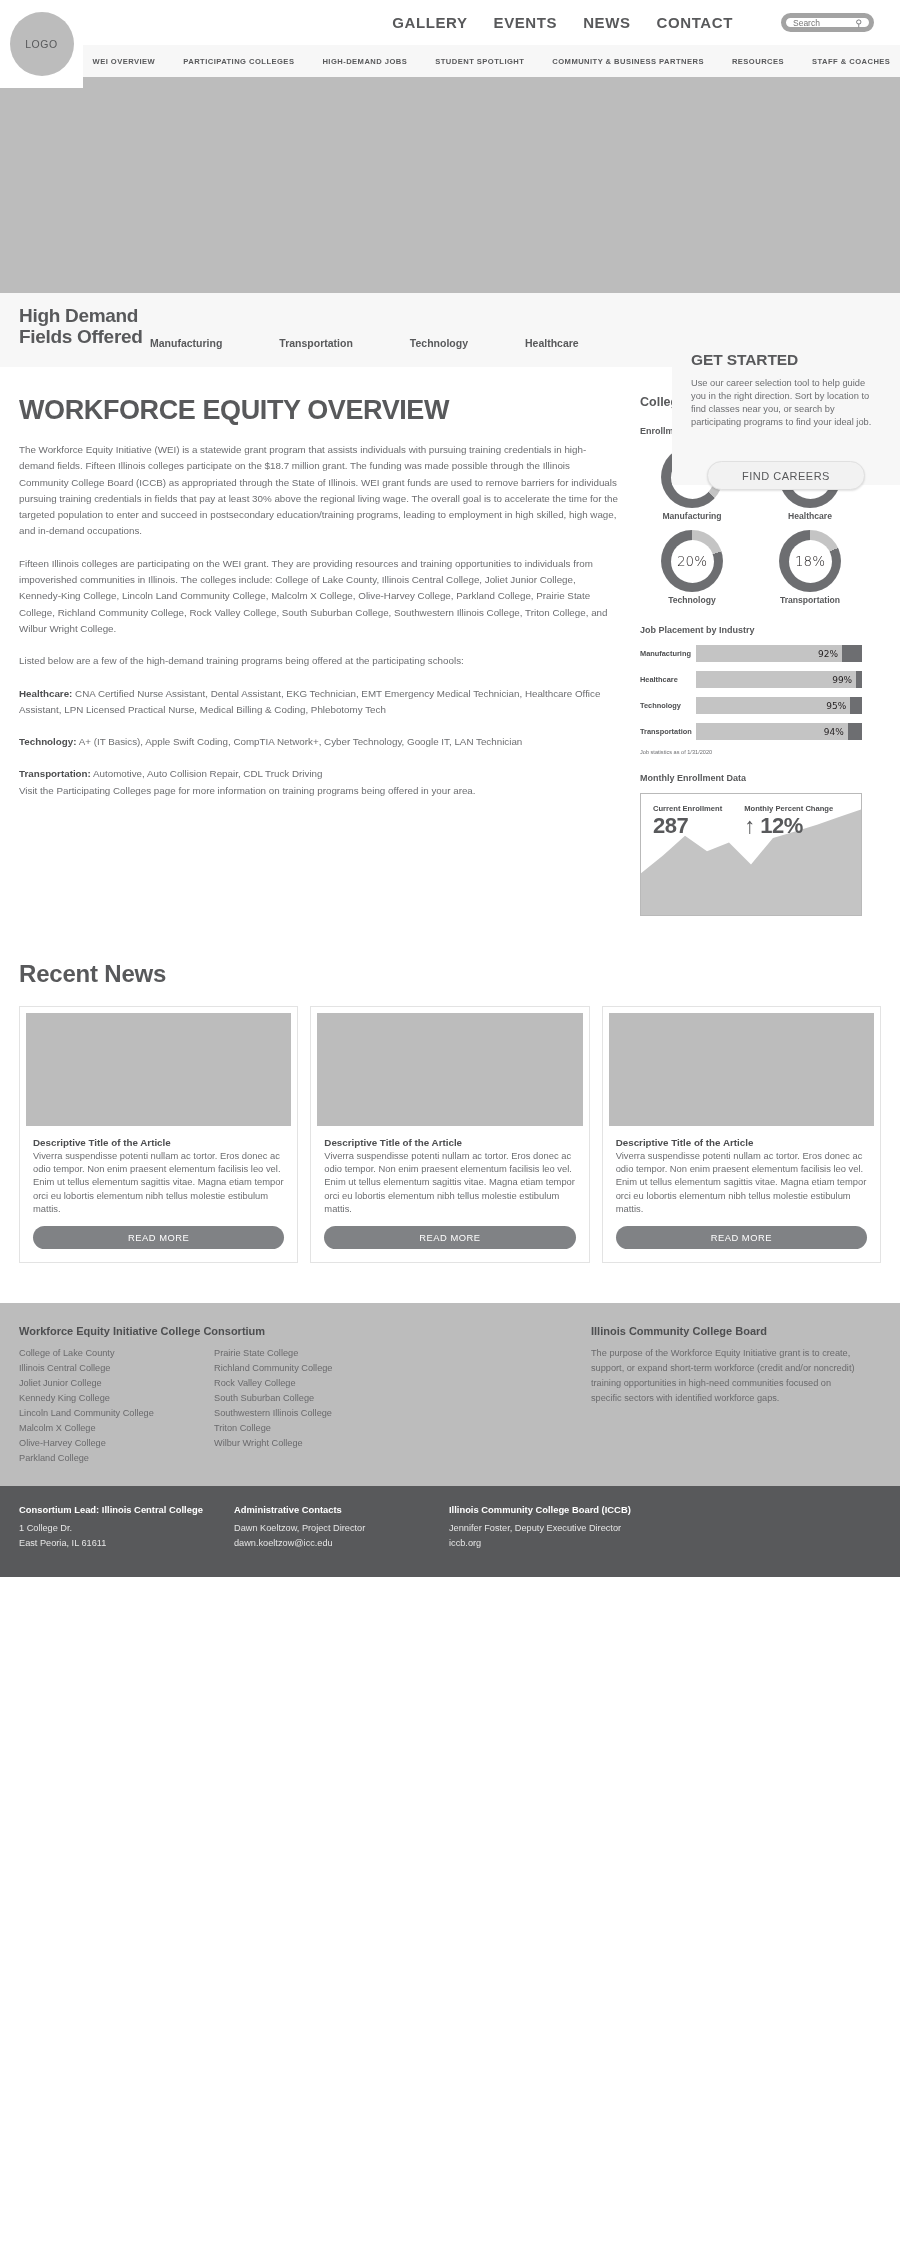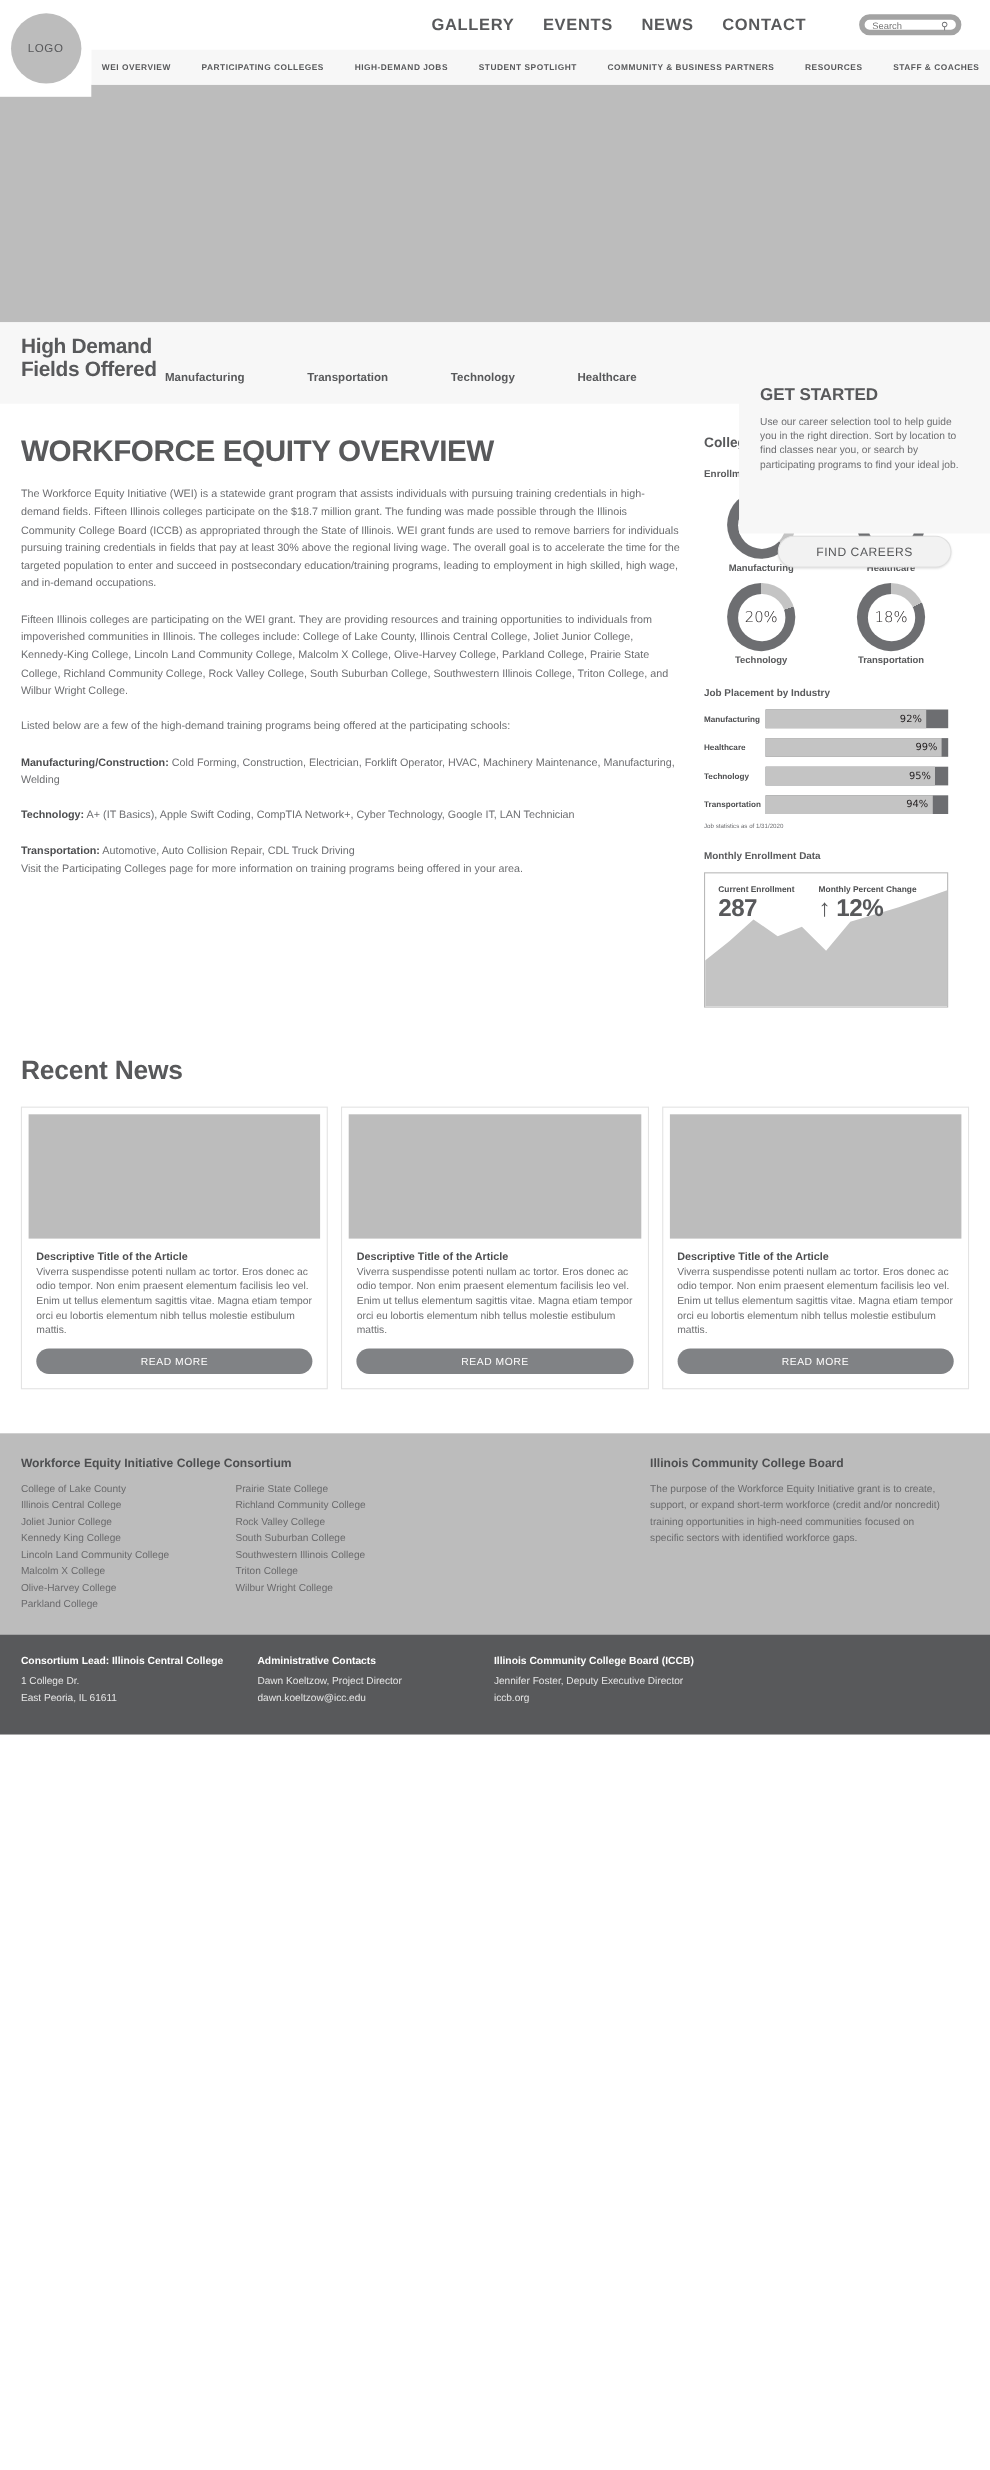--- a/index.html
+++ b/index.html
@@ -138,21 +138,21 @@
   .gs-title {
     font-size: 15.5px; font-weight: 700; color: #58595b;
     letter-spacing: -0.1px; margin-bottom: 8px;
   }
   .gs-body {
     font-size: 9.3px; line-height: 13px; color: #6d6e71;
   }
   .find-careers {
     position: absolute;
     left: 50%; transform: translateX(-50%);
-    top: 487px;
+    top: 461px;
     width: 158px; height: 29px;
     border-radius: 15px;
     background: #f2f2f2;
     border: 1px solid #e0e0e0;
     box-shadow: 0 1px 2px rgba(0,0,0,0.12);
     display: flex; align-items: center; justify-content: center;
     font-size: 11px; letter-spacing: 0.5px; color: #58595b;
     z-index: 7; cursor: pointer;
     font-family: "Liberation Sans", sans-serif;
   }
@@ -373,22 +373,22 @@
 
   <div class="main">
 
     <div class="col-left">
       <h1 class="page-title">WORKFORCE EQUITY OVERVIEW</h1>
       <p class="para">The Workforce Equity Initiative (WEI) is a statewide grant program that assists individuals with pursuing training credentials in high-demand fields. Fifteen Illinois colleges participate on the $18.7 million grant. The funding was made possible through the Illinois Community College Board (ICCB) as appropriated through the State of Illinois. WEI grant funds are used to remove barriers for individuals pursuing training credentials in fields that pay at least 30% above the regional living wage. The overall goal is to accelerate the time for the targeted population to enter and succeed in postsecondary education/training programs, leading to employment in high skilled, high wage, and in-demand occupations.</p>
       <p class="para">Fifteen Illinois colleges are participating on the WEI grant. They are providing resources and training opportunities to individuals from impoverished communities in Illinois. The colleges include: College of Lake County, Illinois Central College, Joliet Junior College, Kennedy-King College, Lincoln Land Community College, Malcolm X College, Olive-Harvey College, Parkland College, Prairie State College, Richland Community College, Rock Valley College, South Suburban College, Southwestern Illinois College, Triton College, and Wilbur Wright College.</p>
       <p class="para">Listed below are a few of the high-demand training programs being offered at the participating schools:</p>
 
       <p class="para">
-        <b>Manufacturing/Construction:</b>
-        <span>Cold Forming, Construction, Electrician, Forklift Operator, HVAC, Machinery Maintenance, Manufacturing, Welding</span>
+        <b>Healthcare:</b>
+        <span>CNA Certified Nurse Assistant, Dental Assistant, EKG Technician, EMT Emergency Medical Technician, Healthcare Office Assistant, LPN Licensed Practical Nurse, Medical Billing &amp; Coding, Phlebotomy Tech</span>
       </p>
       <p class="para">
         <b>Technology:</b>
         <span>A+ (IT Basics), Apple Swift Coding, CompTIA Network+, Cyber Technology, Google IT, LAN Technician</span>
       </p>
       <p class="para last">
         <b>Transportation:</b>
         <span>Automotive, Auto Collision Repair, CDL Truck Driving</span><br>
         <span>Visit the Participating Colleges page for more information on training programs being offered in your area.</span>
       </p>

